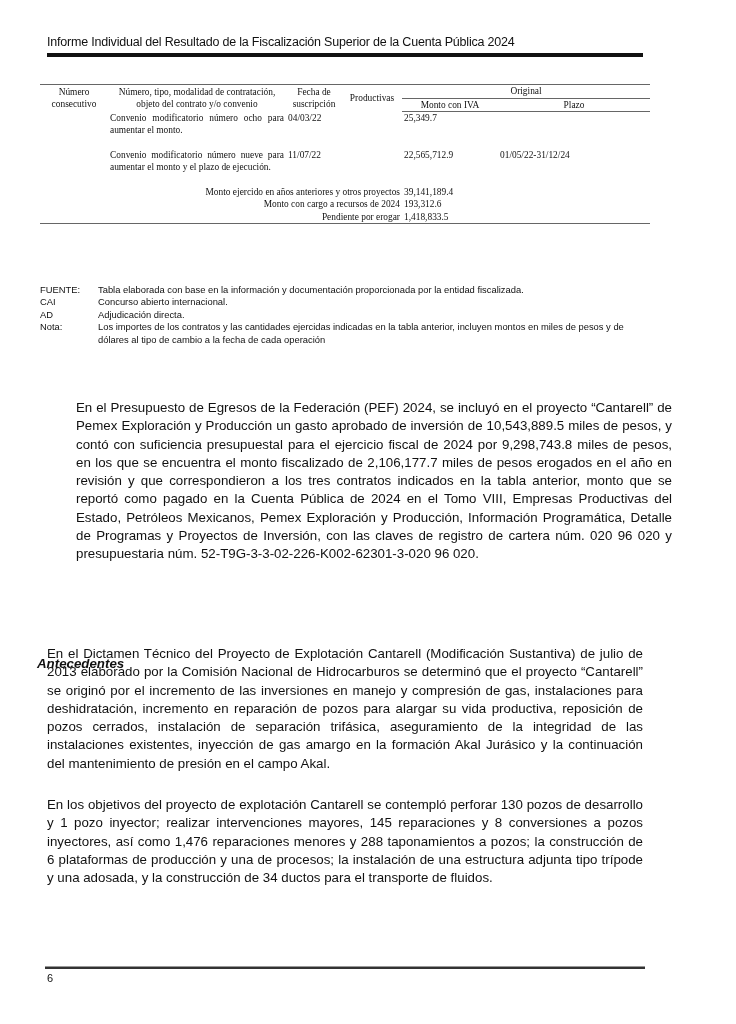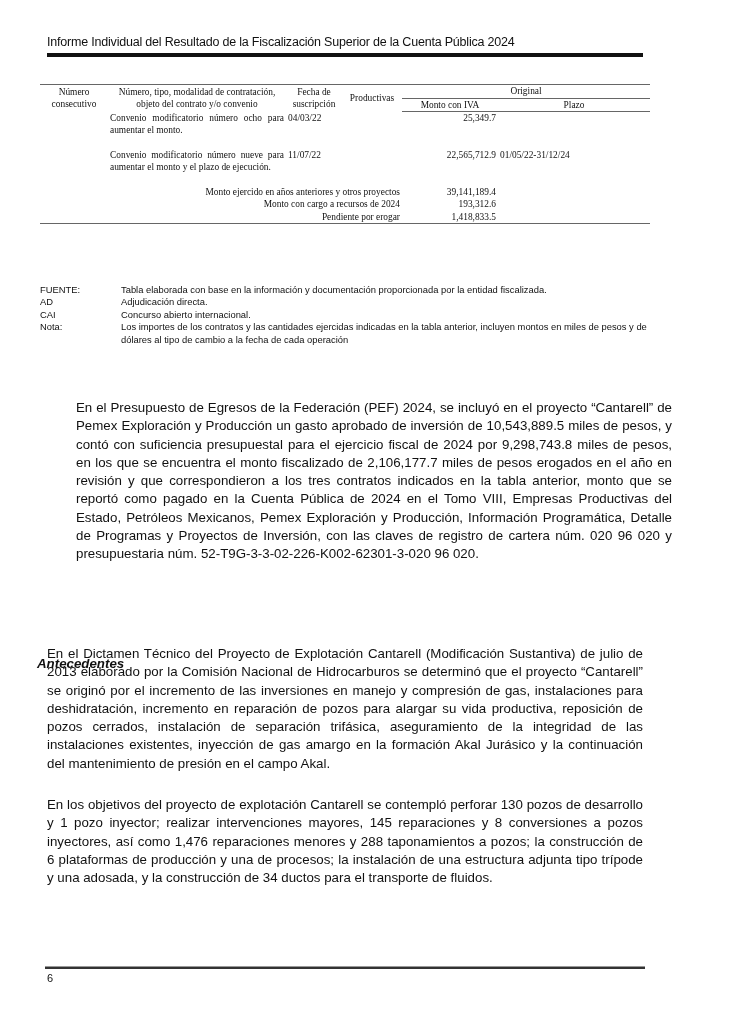--- a/index.html
+++ b/index.html
@@ -13,28 +13,28 @@
   table.contracts { border-collapse: collapse; width: 610px; font-size: 9.4px; color: #111; font-family: Liberation Serif, serif; }
   table.contracts th { font-weight: normal; text-align: center; vertical-align: middle; line-height: 12.5px; padding: 0 2px; }
   table.contracts thead tr.top th { border-top: 1.5px solid #666; }
   table.contracts thead tr.sub th { border-top: 1.3px solid #666; }
   table.contracts thead tr.last th { border-bottom: 1.5px solid #666; }
   table.contracts td { vertical-align: top; line-height: 12.5px; padding: 0 2px; }
   .c1 { width: 68px; } .c2 { width: 178px; } .c3 { width: 56px; } .c4 { width: 60px; }
   .c5 { width: 96px; } .c6 { width: 152px; }
   td.desc { text-align: justify; text-align-last: left; padding-left: 10px; padding-right: 8px; }
   td.date { text-align: left; padding-left: 12px; }
-  td.num { text-align: right; padding-right: 10px; }
+  td.num { padding-right: 10px; }
   td.plazo { }
   td.sumlabel { text-align: right; padding-right: 8px; }
   tr.spacer td { height: 12px; }
   tr.lastrow td { border-bottom: 1.3px solid #666; }
 
   .notes { position: absolute; left: 40px; top: 284px; width: 610px; font-size: 9.4px; line-height: 12.4px; }
-  .note-row { display: flex; gap: 23px; }
+  .note-row { display: flex; }
   .note-key { width: 58px; flex: none; }
   .note-val { flex: 1; }
 
   .body-text { position: absolute; left: 47px; width: 596px; font-size: 13.3px; line-height: 18.3px; color: #111; }
   .justify { text-align: justify; text-align-last: left; }
   .p1 { top: 399px; margin-left: 29px; }
   .heading { position: absolute; left: 37px; top: 608px; font-size: 13.3px; font-weight: bold; font-style: italic; margin-top: 48px; }
   .p2 { top: 645px; }
   .p3 { top: 796px; }
 
@@ -117,26 +117,26 @@
     </tbody>
   </table>
 </div>
 
 <div class="notes">
   <div class="note-row">
     <span class="note-key">FUENTE:</span>
     <span class="note-val">Tabla elaborada con base en la información y documentación proporcionada por la entidad fiscalizada.</span>
   </div>
   <div class="note-row">
+    <span class="note-key">CAI</span>
+    <span class="note-val">Concurso abierto internacional.</span>
+  </div>
+  <div class="note-row">
     <span class="note-key">AD</span>
     <span class="note-val">Adjudicación directa.</span>
-  </div>
-  <div class="note-row">
-    <span class="note-key">CAI</span>
-    <span class="note-val">Concurso abierto internacional.</span>
   </div>
   <div class="note-row">
     <span class="note-key">Nota:</span>
     <span class="note-val">Los importes de los contratos y las cantidades ejercidas indicadas en la tabla anterior, incluyen montos en miles de pesos y de dólares al tipo de cambio a la fecha de cada operación</span>
   </div>
 </div>
 
 <div class="body-text justify p1">En el Presupuesto de Egresos de la Federación (PEF) 2024, se incluyó en el proyecto “Cantarell” de Pemex Exploración y Producción un gasto aprobado de inversión de 10,543,889.5 miles de pesos, y contó con suficiencia presupuestal para el ejercicio fiscal de 2024 por 9,298,743.8 miles de pesos, en los que se encuentra el monto fiscalizado de 2,106,177.7 miles de pesos erogados en el año en revisión y que correspondieron a los tres contratos indicados en la tabla anterior, monto que se reportó como pagado en la Cuenta Pública de 2024 en el Tomo VIII, Empresas Productivas del Estado, Petróleos Mexicanos, Pemex Exploración y Producción, Información Programática, Detalle de Programas y Proyectos de Inversión, con las claves de registro de cartera núm. 020 96 020 y presupuestaria núm. 52-T9G-3-3-02-226-K002-62301-3-020 96 020.</div>
 
 <div class="heading">Antecedentes</div>

